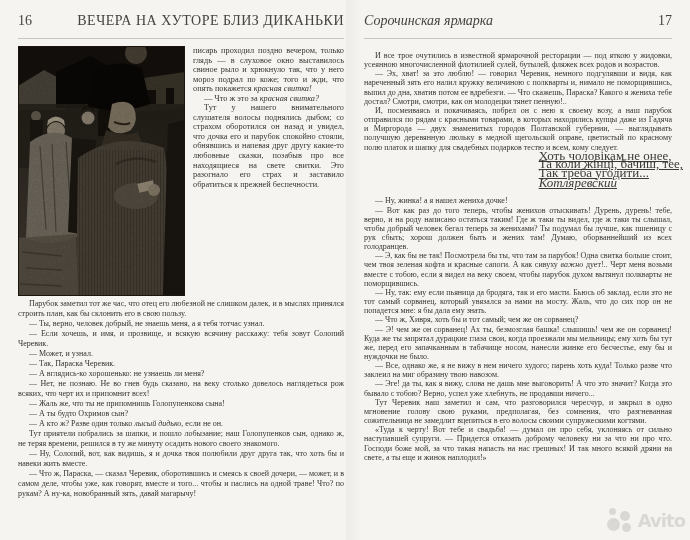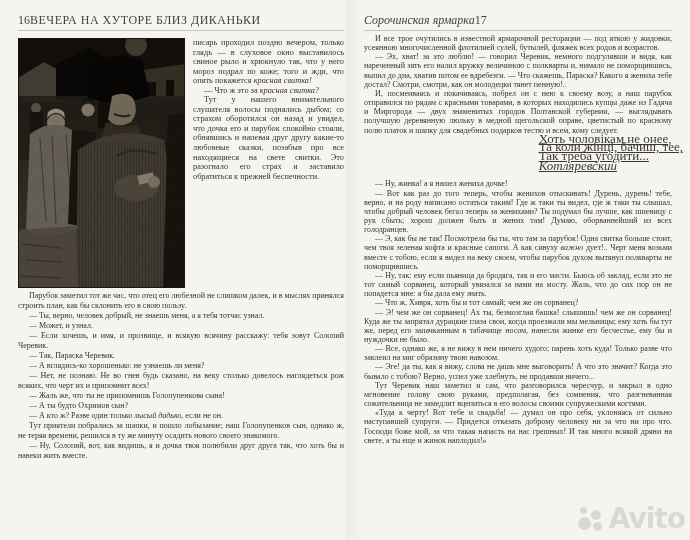--- a/index.html
+++ b/index.html
@@ -4,22 +4,22 @@
 <style>
   html,body{margin:0;padding:0;}
   body{width:690px;height:540px;overflow:hidden;background:#e9e8e5;
        font-family:"Liberation Serif","DejaVu Serif",serif;color:#37332e;}
   .spread{position:relative;width:690px;height:540px;background:#f5f4f1;display:flex;}
   .gutter{position:absolute;left:346px;top:0;width:16px;height:100%;
           background:linear-gradient(90deg,rgba(0,0,0,0.035),rgba(0,0,0,0));pointer-events:none;}
   .page{box-sizing:border-box;position:relative;}
   .page-left{width:352px;padding:13px 8px 0 18px;}
   .page-right{width:338px;padding:13px 18px 0 12px;}
-  .page-header{display:flex;align-items:baseline;
-               border-bottom:1px solid #c7c6c1;padding-bottom:2px;font-size:12px;color:#46433f;}
+  .page-header{display:flex;justify-content:space-between;align-items:baseline;
+               border-bottom:1px solid #c7c6c1;padding-bottom:9px;font-size:14px;color:#46433f;}
   .page-left .running-title{letter-spacing:0.5px;}
   .page-right .running-title{font-style:italic;}
   .lp-body{display:flex;gap:8px;margin-top:7px;}
   .illus-wrap{flex:none;width:167px;height:250px;}
   .illus-wrap svg{display:block;width:167px;height:250px;}
   .col-text{flex:1;font-size:8.3px;line-height:9.55px;}
   .full-text{margin-top:3px;font-size:8px;line-height:10px;}
   .rp-text{font-size:8px;line-height:9.15px;}
   p.para{margin:0;text-indent:11px;text-align:justify;}
   .noindent-first p.para:first-child{text-indent:0;}
@@ -28,21 +28,21 @@
   .epigraph .line{white-space:nowrap;}
   .epigraph-author{text-align:left;font-style:italic;margin-top:2px;}
   .watermark{position:absolute;right:5px;bottom:7px;display:flex;align-items:center;gap:5px;}
   .wm-dots{position:relative;width:26px;height:25px;display:inline-block;}
   .wm-dots i{position:absolute;border-radius:50%;background:#d9d8d4;display:block;}
   .wm-d1{width:7px;height:7px;left:2px;top:0;}
   .wm-d2{width:10px;height:10px;left:13px;top:3px;}
   .wm-d3{width:13px;height:13px;left:0;top:10px;}
   .wm-d4{width:9px;height:9px;left:15px;top:15px;}
   .wm-text{font-family:"DejaVu Sans","Liberation Sans",sans-serif;font-weight:bold;
-           font-size:28px;color:#d9d8d4;letter-spacing:-1px;line-height:1;}
+           font-size:18px;color:#d9d8d4;letter-spacing:-1px;line-height:1;}
 </style>
 </head>
 <body>
 
 <div class="spread">
 
   <div class="page page-left">
     <div class="page-header">
       <span class="pagenum">16</span>
       <span class="running-title">ВЕЧЕРА НА ХУТОРЕ БЛИЗ ДИКАНЬКИ</span>
@@ -113,41 +113,42 @@
       </div>
       <div class="col-text noindent-first">
           <p class="para">писарь проходил поздно вечером, только глядь — в слуховое окно выставилось свиное рыло и хрюкнуло так, что у него мороз подрал по коже; того и жди, что опять покажется <i>красная свитка!</i></p>
           <p class="para">— Что ж это за <i>красная свитка?</i></p>
           <p class="para">Тут у нашего внимательного слушателя волосы поднялись дыбом; со страхом оборотился он назад и увидел, что дочка его и парубок спокойно стояли, обнявшись и напевая друг другу какие-то любовные сказки, позабыв про все находящиеся на свете свитки. Это разогнало его страх и заставило обратиться к прежней беспечности.</p>
         </div>
     </div>
     <div class="full-text">
         <p class="para">Парубок заметил тот же час, что отец его любезной не слишком далек, и в мыслях принялся строить план, как бы склонить его в свою пользу.</p>
         <p class="para">— Ты, верно, человек добрый, не знаешь меня, а я тебя тотчас узнал.</p>
+        <p class="para">— Если хочешь, и имя, и прозвище, и всякую всячину расскажу: тебя зовут Солопий Черевик.</p>
         <p class="para">— Может, и узнал.</p>
-        <p class="para">— Если хочешь, и имя, и прозвище, и всякую всячину расскажу: тебя зовут Солопий Черевик.</p>
         <p class="para">— Так, Параска Черевик.</p>
         <p class="para">— А вглядись-ко хорошенько: не узнаешь ли меня?</p>
         <p class="para">— Нет, не познаю. Не во гнев будь сказано, на веку столько довелось наглядеться рож всяких, что черт их и припомнит всех!</p>
         <p class="para">— Жаль же, что ты не припомнишь Голопупенкова сына!</p>
         <p class="para">— А ты будто Охримов сын?</p>
         <p class="para">— А кто ж? Разве один только <i>лысый дидько</i>, если не он.</p>
         <p class="para">Тут приятели побрались за шапки, и пошло лобызание; наш Голопупенков сын, однако ж, не теряя времени, решился в ту же минуту осадить нового своего знакомого.</p>
         <p class="para">— Ну, Солопий, вот, как видишь, я и дочка твоя полюбили друг друга так, что хоть бы и навеки жить вместе.</p>
+        <p class="para">— Что ж, Параска, — сказал Черевик, оборотившись и смеясь к своей дочери, — может, и в самом деле, чтобы уже, как говорят, вместе и того... чтобы и паслись на одной траве! Что? по рукам? А ну-ка, новобранный зять, давай магарычу!</p>
       </div>
   </div>
 
   <div class="gutter"></div>
 
   <div class="page page-right">
     <div class="page-header">
       <span class="running-title">Сорочинская ярмарка</span>
       <span class="pagenum">17</span>
     </div>
-    <div class="rp-text" style="margin-top:3px;">
+    <div class="rp-text" style="margin-top:12px;">
         <p class="para">И все трое очутились в известной ярмарочной ресторации — под яткою у жидовки, усеянною многочисленной флотилией сулей, бутылей, фляжек всех родов и возрастов.</p>
         <p class="para">— Эх, хват! за это люблю! — говорил Черевик, немного подгулявши и видя, как нареченный зять его налил кружку величиною с полкварты и, нимало не поморщившись, выпил до дна, хватив потом ее вдребезги. — Что скажешь, Параска? Какого я жениха тебе достал? Смотри, смотри, как он молодецки тянет пенную!..</p>
         <p class="para">И, посмеиваясь и покачиваясь, побрел он с нею к своему возу, а наш парубок отправился по рядам с красными товарами, в которых находились купцы даже из Гадяча и Миргорода — двух знаменитых городов Полтавской губернии, — выглядывать получшую деревянную люльку в медной щегольской оправе, цветистый по красному полю платок и шапку для свадебных подарков тестю и всем, кому следует.</p>
       </div>
     <div class="epigraph">
       <div>
           <div class="line">Хоть чоловікам не онее,</div>
           <div class="line">Та коли жінці, бачиш, тее,</div>
           <div class="line">Так треба угодити...</div>
         </div>

